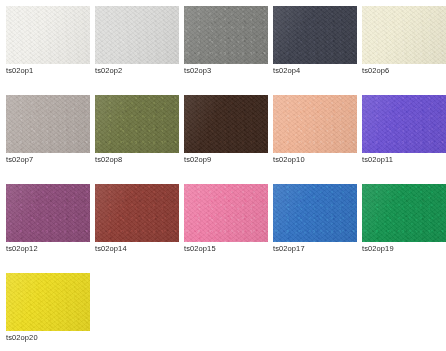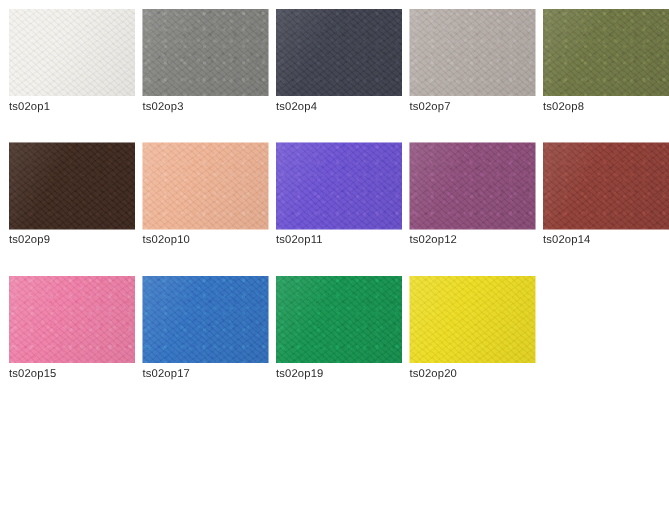--- a/index.html
+++ b/index.html
@@ -78,26 +78,34 @@
 </style>
 </head>
 <body>
 
 <div id="swatch-grid">
     <div class="swatch-cell">
       <div class="swatch-tile" style="background-color: rgb(242, 241, 236);"></div>
       <div class="swatch-label">ts02op1</div>
     </div>
     <div class="swatch-cell">
+      <div class="swatch-tile" style="background-color: rgb(220, 220, 218);"></div>
+      <div class="swatch-label">ts02op2</div>
+    </div>
+    <div class="swatch-cell">
       <div class="swatch-tile" style="background-color: rgb(127, 128, 124);"></div>
       <div class="swatch-label">ts02op3</div>
     </div>
     <div class="swatch-cell">
       <div class="swatch-tile" style="background-color: rgb(59, 62, 75);"></div>
       <div class="swatch-label">ts02op4</div>
+    </div>
+    <div class="swatch-cell">
+      <div class="swatch-tile" style="background-color: rgb(241, 237, 212);"></div>
+      <div class="swatch-label">ts02op6</div>
     </div>
     <div class="swatch-cell">
       <div class="swatch-tile" style="background-color: rgb(180, 171, 166);"></div>
       <div class="swatch-label">ts02op7</div>
     </div>
     <div class="swatch-cell">
       <div class="swatch-tile" style="background-color: rgb(109, 116, 65);"></div>
       <div class="swatch-label">ts02op8</div>
     </div>
     <div class="swatch-cell">

